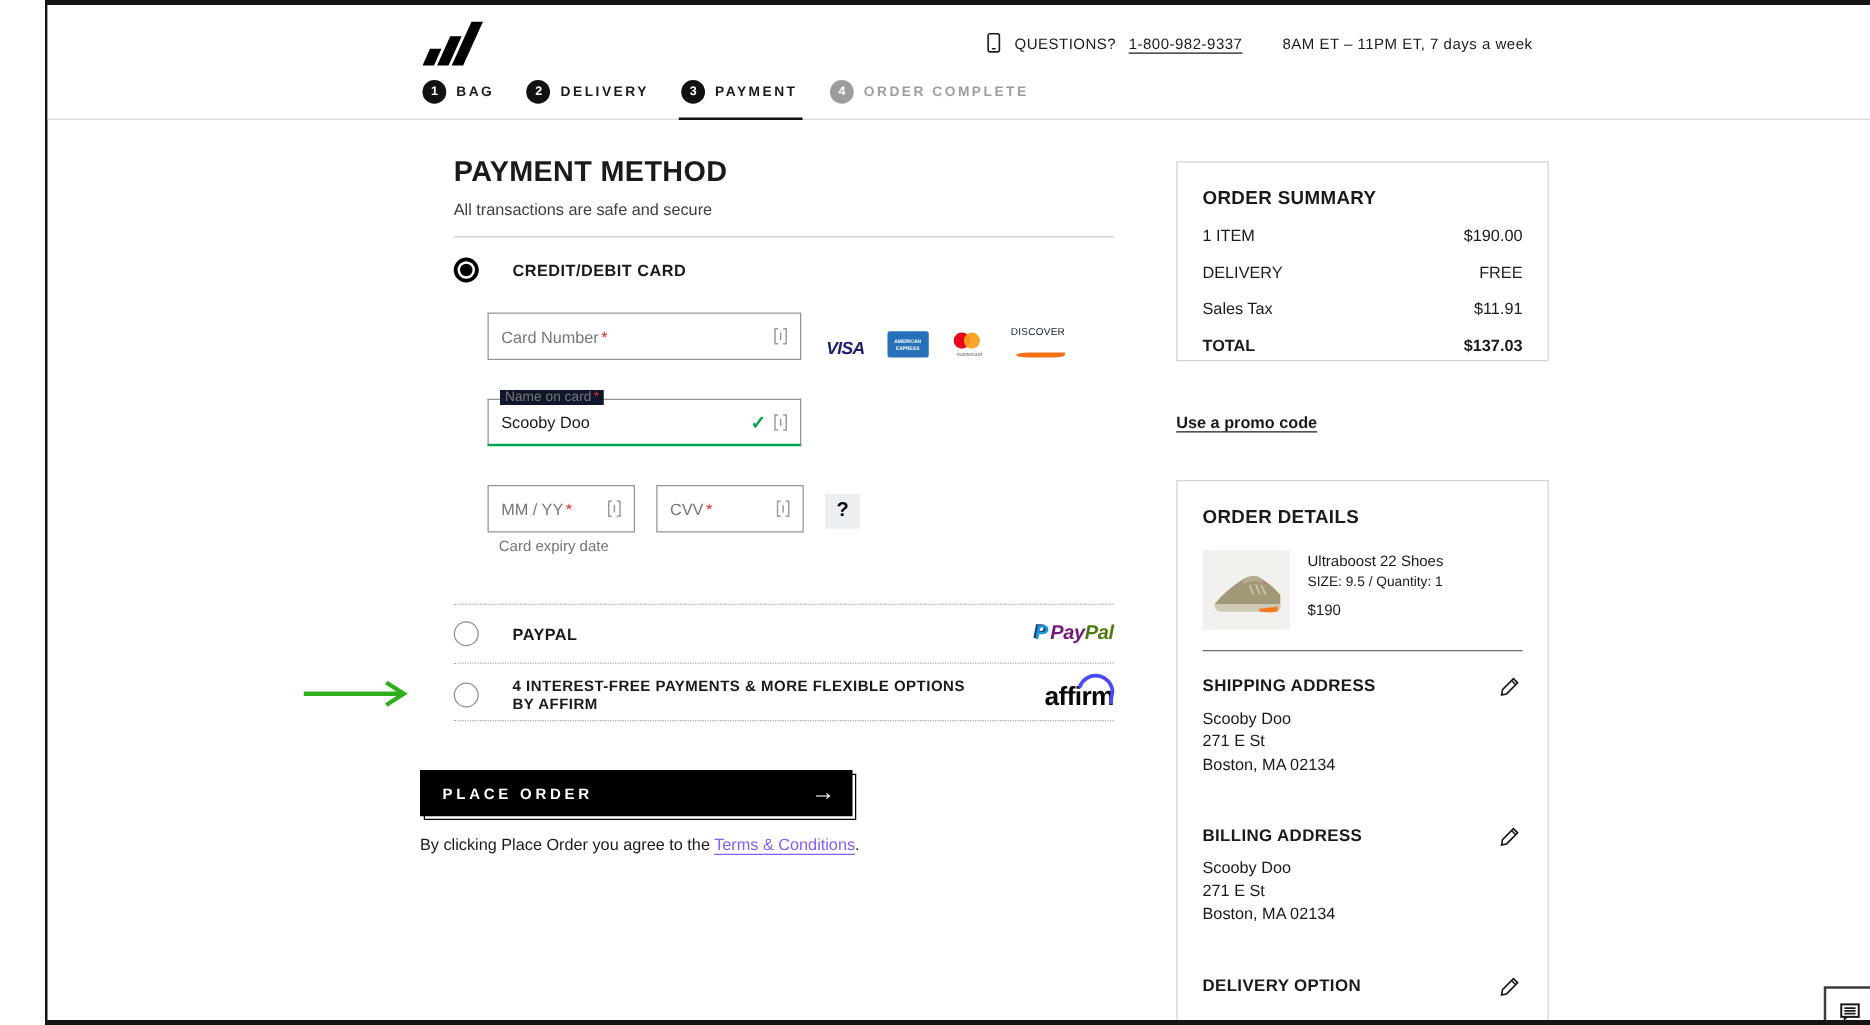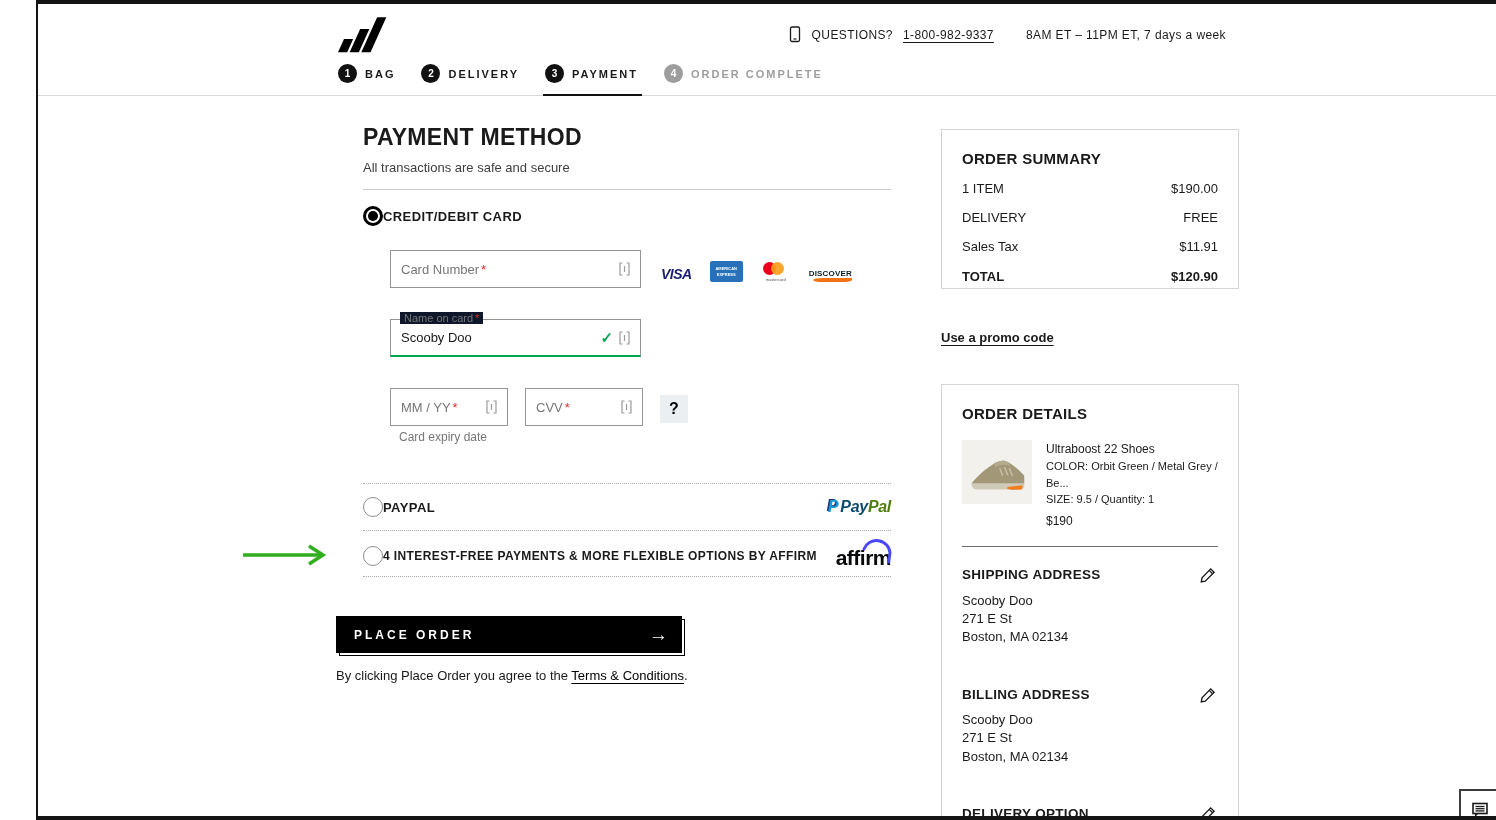--- a/index.html
+++ b/index.html
@@ -25,21 +25,21 @@
   .step .circle { width:19px; height:19px; border-radius:50%; background:#111; color:#fff; font-size:10px; letter-spacing:0; display:flex; align-items:center; justify-content:center; }
   .step.disabled { color:#9d9d9d; }
   .step.disabled .circle { background:#9d9d9d; }
   .step.active::after { content:""; position:absolute; left:-2px; right:-4px; bottom:-9px; height:2px; background:#111; }
 
   
   .pm-title { position:absolute; left:325px; top:120px; font-size:23px; font-weight:800; letter-spacing:.3px; }
   .pm-sub { position:absolute; left:325px; top:156px; font-size:13px; color:#3e3e3e; }
   .rule { position:absolute; left:325px; top:185px; width:528px; height:1px; background:#c9c9c9; }
 
-  .opt-row { position:absolute; display:flex; align-items:center; gap:0; }
+  .opt-row { position:absolute; display:flex; align-items:center; gap:27px; }
   .radio { width:20px; height:20px; border-radius:50%; border:1px solid #8e8e8e; background:#fff; flex:0 0 auto; }
   .radio.sel { border:3px solid #000; position:relative; }
   .radio.sel::after { content:""; position:absolute; left:2px; top:2px; width:10px; height:10px; border-radius:50%; background:#000; }
   .opt-label { font-size:13px; font-weight:700; letter-spacing:.4px; }
 
   .field { position:absolute; border:1px solid #949494; background:#fff; display:flex; align-items:center; padding:10px 10px; height:38px; font-size:13px; }
   .field .ph { color:#767677; }
   .req { color:#e32b2b; margin-left:2px; }
   .field .grow { flex:1; }
   .scan-icon { color:#9b9b9b; display:flex; }
@@ -51,39 +51,39 @@
   .help-btn { position:absolute; left:622px; top:391px; width:28px; height:28px; background:#eceff1; border:none; font-size:16px; font-weight:700; display:flex; align-items:center; justify-content:center; cursor:pointer; }
 
   .brands { position:absolute; left:623px; top:257px; display:flex; align-items:flex-end; gap:18px; }
   .brand-visa { font-size:14px; font-weight:800; font-style:italic; color:#1a1f71; letter-spacing:-.5px; }
   .brand-amex { width:33px; height:21px; background:#2671b9; border-radius:2px; color:#fff; font-size:4px; font-weight:700; text-align:center; line-height:1.4; display:flex; align-items:center; justify-content:center; padding:1px; }
   .brand-mc { position:relative; width:30px; height:21px; }
   .brand-mc .c1,.brand-mc .c2 { position:absolute; top:1px; width:13px; height:13px; border-radius:50%; }
   .brand-mc .c1 { left:2px; background:#eb001b; }
   .brand-mc .c2 { left:10px; background:#f79e1b; opacity:.92; }
   .brand-mc .mc-word { position:absolute; bottom:0; left:0; width:100%; text-align:center; font-size:4px; color:#555; }
-  .brand-disc { position:relative; font-size:8px; font-weight:700; color:#0b1f2a; letter-spacing:.2px; padding-bottom:4px; }
+  .brand-disc { position:relative; font-size:8px; font-weight:400; color:#0b1f2a; letter-spacing:.2px; padding-bottom:16px; }
   .brand-disc::after { content:""; position:absolute; left:4px; right:0; bottom:0; height:4px; background:#f47216; border-radius:50% 0 50% 50%/100% 0 100% 100%; }
 
   .dots { position:absolute; left:325px; width:528px; border-top:1px dotted #a8a8a8; }
 
   .paypal-logo { display:flex; align-items:baseline; font-style:italic; font-weight:800; font-size:16px; letter-spacing:-.3px; }
   .pp-p { color:#179bd7; margin-right:2px; text-shadow:-1.5px -1px 0 #253b80; }
-  .pp-pay { color:#0c4a6e; }
+  .pp-pay { color:#701a75; }
   .pp-pal { color:#4d7c0f; }
   .affirm-logo { position:relative; font-size:21px; font-weight:800; letter-spacing:-.5px; color:#060809; padding-top:4px; }
   .affirm-arc { position:absolute; right:-4px; top:-6px; }
 
   .green-arrow { position:absolute; left:203px; top:540px; }
 
   .place-order { position:absolute; left:298px; top:612px; width:346px; height:37px; background:#000; color:#fff; border:none; display:flex; align-items:center; justify-content:space-between; padding:0 14px 0 18px; font-size:12px; font-weight:700; letter-spacing:3px; cursor:pointer; font-family:"Liberation Sans", sans-serif; }
   .place-order .po-wrap { position:absolute; left:3px; top:3px; width:346px; height:37px; border:1px solid #000; pointer-events:none; }
   .place-order .arrow { font-size:19px; letter-spacing:0; font-weight:400; }
   .terms { position:absolute; left:298px; top:664px; font-size:13px; color:#1a1a1a; }
-  .terms a { color:#000000; text-decoration:underline; text-underline-offset:3px; }
+  .terms a { color:#8b5cf6; text-decoration:underline; text-underline-offset:3px; }
 
   
   .panel { position:absolute; left:903px; width:298px; border:1px solid #d4d4d4; background:#fff; padding:20px; }
   .panel-title { font-size:15px; font-weight:800; letter-spacing:.3px; }
   .summary { top:125px; height:160px; }
   .sum-row { display:flex; justify-content:space-between; font-size:13px; margin-top:14px; }
   .sum-row .lbl { color:#1a1a1a; }
   .sum-row.total { font-weight:800; font-size:13px; margin-top:15px; }
   .promo { position:absolute; left:903px; top:326px; font-size:13px; font-weight:700; color:#1a1a1a; text-decoration:underline; text-underline-offset:3px; }
 
@@ -265,42 +265,41 @@
     <div class="sum-row">
       <span class="lbl">DELIVERY</span>
       <span>FREE</span>
     </div>
     <div class="sum-row">
       <span class="lbl">Sales Tax</span>
       <span>$11.91</span>
     </div>
     <div class="sum-row total">
       <span>TOTAL</span>
-      <span>$120.90</span>
+      <span>$137.03</span>
     </div>
   </div>
 
   <a href="#" class="promo">Use a promo code</a>
 
   <div class="panel details">
     <div class="panel-title">ORDER DETAILS</div>
 
     <div class="prod">
       <div class="prod-img">
         <svg width="62" height="46" viewBox="0 0 66 48">
           <path d="M6 36 C12 28 22 20 30 15 C36 11.5 40.5 11 45.5 14 C52 18 58.5 24 62 28 L62 36 C62 39 57 41 49 41 L12 41 Z" fill="#a29878"></path>
           <path d="M30 15 C36 11.5 40.5 11 45.5 14 L47 18 C41 15.5 36 16 31 19 Z" fill="#b5ac8e"></path>
           <path d="M36 20 l3 8 M41 19 l3.5 8.5 M46 20 l3.5 8" stroke="#c8c0a6" stroke-width="1.6" fill="none"></path>
           <path d="M6 36 L62 36 L62 40 C62 41.5 57 42.5 49 42.5 L12 42.5 C8 42.5 5.5 40 6 36 Z" fill="#cfc9b8"></path>
           <path d="M44 40 L60 38 L60 42 C56 43.5 48 43 44 42 Z" fill="#f07c1e"></path>
         </svg>
       </div>
       <div class="prod-info">
         <div class="p-name">Ultraboost 22 Shoes</div>
-        <div class="p-meta">COLOR: Orbit Green / Metal Grey / Be...</div>
         <div class="p-meta">SIZE: 9.5 / Quantity: 1</div>
         <div class="p-price">$190</div>
       </div>
     </div>
     <hr>
 
     <div class="addr-block tight">
       <div class="addr-title">SHIPPING ADDRESS</div>
       <button class="edit-btn">
         <svg width="17" height="17" viewBox="0 0 18 18" fill="none" stroke="#1a1a1a" stroke-width="1.4">

